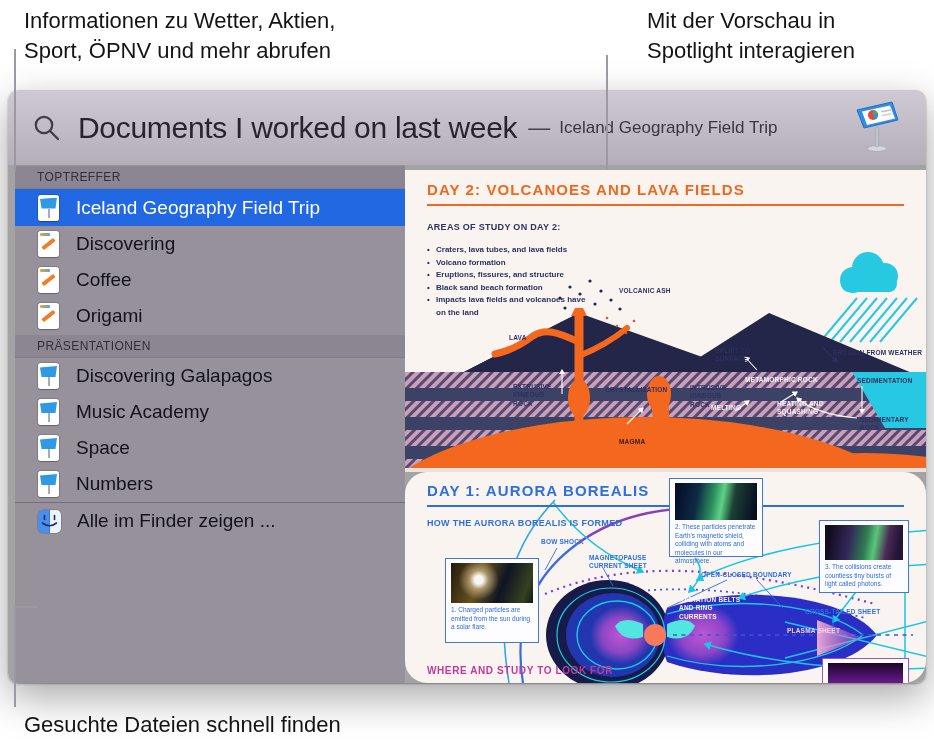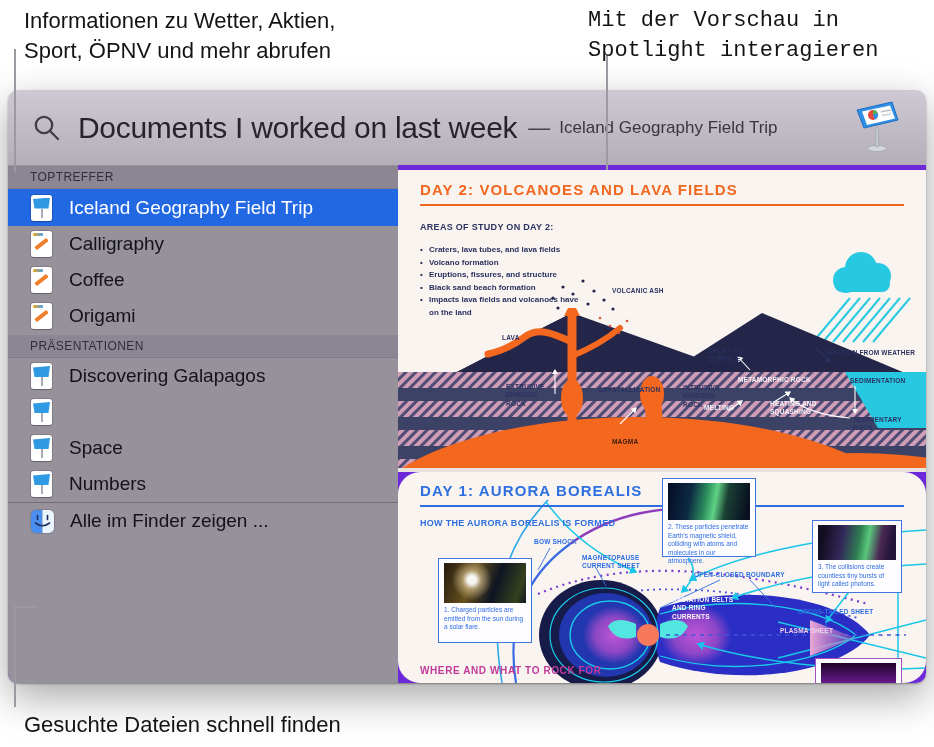--- a/index.html
+++ b/index.html
@@ -13,21 +13,21 @@
   
   .window{position:absolute;left:8px;top:90px;width:918px;height:593px;border-radius:10px;
           overflow:hidden;box-shadow:0 1px 2px rgba(0,0,0,.35),0 14px 40px rgba(0,0,0,.35);z-index:10;}
   .searchbar{height:75px;background:linear-gradient(180deg,#cfc9d3,#b4aeb9);
              display:flex;align-items:center;padding:0 26px 0 24px;}
   .query{font-size:30px;color:#28242f;margin-left:16px;white-space:nowrap;letter-spacing:-.3px;}
   .sep{font-size:22px;color:#46424d;margin:0 9px 0 11px;}
   .completion{font-size:17px;color:#393541;white-space:nowrap;}
   .knapp{margin-left:auto;flex:none;}
 
-  .content{display:flex;height:518px;background:#6d28d9;}
+  .content{display:flex;height:518px;background:#a3a3a3;padding-left:7px;}
 
   
   .sidebar{width:390px;background:#96919b;flex:none;display:flex;flex-direction:column;}
   .sechdr{height:24px;background:#8b8692;color:#312e3a;font-size:12px;font-weight:500;
           letter-spacing:.4px;display:flex;align-items:center;padding-left:22px;
           border-top:1px solid rgba(255,255,255,.10);border-bottom:1px solid rgba(0,0,0,.07);box-sizing:border-box;}
   .row{height:36px;display:flex;align-items:center;padding-left:23px;box-sizing:border-box;cursor:default;}
   .row.tall{height:37px;}
   .row.selected{background:#2268e3;}
   .rlabel{font-size:19px;color:#141219;white-space:nowrap;}
@@ -85,21 +85,21 @@
   .ph-a3{background:linear-gradient(100deg,#120d20 8%,#33285a 32%,#2f7d52 52%,#59c77b 63%,#4b2a54 78%,#23143a 92%);}
   .ph-p{background:linear-gradient(180deg,#1d0527,#6d1c96 45%,#b45fd2 72%,#3c0b52);}
 </style>
 </head>
 <body>
 
 <div class="annotation" style="left:24px;top:6px;">
   <div>Informationen zu Wetter, Aktien,</div>
   <div>Sport, ÖPNV und mehr abrufen</div>
 </div>
-<div class="annotation" style="left:588px;top:6px;font-family:Liberation Mono, monospace;">
+<div class="annotation" style="left:647px;top:6px;">
   <div>Mit der Vorschau in</div>
   <div>Spotlight interagieren</div>
 </div>
 <div class="annotation" style="left:24px;top:710px;text-align:center;">
   <div>Gesuchte Dateien schnell finden</div>
 </div>
 
 <div class="callout" style="left:14px;top:49px;width:2px;height:123px;"></div>
 <div class="callout" style="left:606px;top:55px;width:2px;height:115px;"></div>
 <div class="callout" style="left:14px;top:606px;width:24px;height:2px;"></div>
@@ -136,40 +136,41 @@
       <div class="sechdr">
         <span>TOPTREFFER</span>
       </div>
       <div class="row tall selected">
         <span class="doc keynote-doc"></span>
         <span class="rlabel">Iceland Geography Field Trip</span>
       </div>
 
       <div class="row">
         <span class="doc pages-doc"></span>
-        <span class="rlabel">Calligraphy</span>
+        <span class="rlabel">Discovering</span>
       </div>
       <div class="row">
         <span class="doc pages-doc"></span>
         <span class="rlabel">Coffee</span>
       </div>
       <div class="row">
         <span class="doc pages-doc"></span>
         <span class="rlabel">Origami</span>
       </div>
 
       <div class="sechdr">
         <span>PRÄSENTATIONEN</span>
       </div>
       <div class="row">
         <span class="doc keynote-doc"></span>
         <span class="rlabel">Discovering Galapagos</span>
       </div>
       <div class="row">
         <span class="doc keynote-doc"></span>
+        <span class="rlabel">Music Academy</span>
       </div>
       <div class="row">
         <span class="doc keynote-doc"></span>
         <span class="rlabel">Space</span>
       </div>
       <div class="row">
         <span class="doc keynote-doc"></span>
         <span class="rlabel">Numbers</span>
       </div>
 
@@ -384,18 +385,18 @@
           <div class="cap">3. The collisions create countless tiny bursts of light called photons.</div>
         </div>
         <div class="pbox" style="left:40px;top:86px;width:94px;height:85px;">
           <span class="ph ph-a1" style="width:82px;height:40px;"></span>
           <div class="cap">1. Charged particles are emitted from the sun during a solar flare.</div>
         </div>
         <div class="pbox purple" style="left:417px;top:186px;width:87px;height:60px;">
           <span class="ph ph-p" style="width:75px;height:48px;"></span>
         </div>
 
-        <div class="s2where">WHERE AND WHAT TO ROCK FOR</div>
+        <div class="s2where">WHERE AND STUDY TO LOOK FOR</div>
       </div>
 
     </div>
   </div>
 </div>
 
 </body></html>

